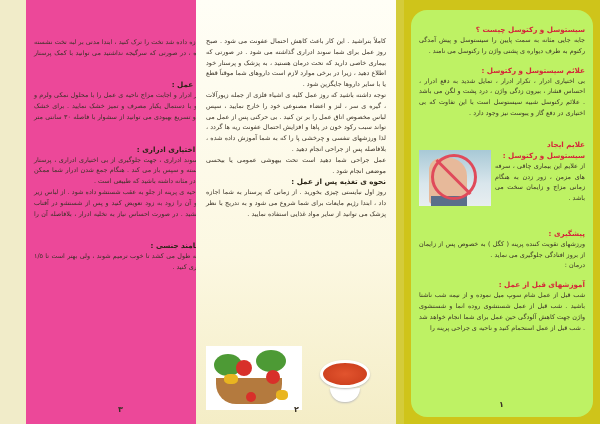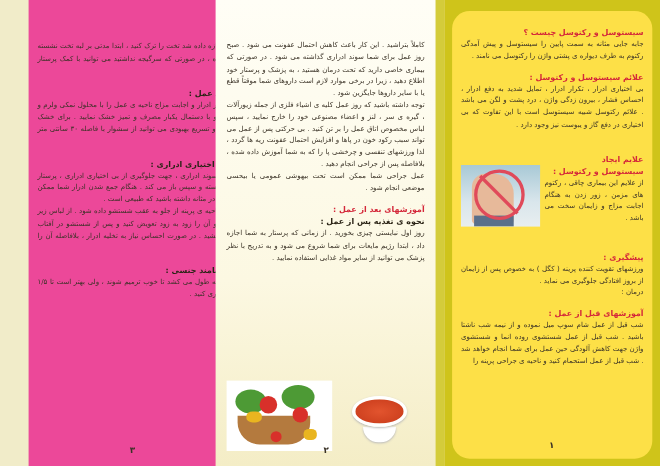--- a/index.html
+++ b/index.html
@@ -7,21 +7,21 @@
   body { font-family: "DejaVu Sans", sans-serif; position: relative; }
 
   .panel { position: absolute; top: 0; height: 424px; direction: rtl; }
 
   
   #panel-3 { left: 0; width: 232px; background: #ec4899; padding: 20px 8px 0 8px; margin-left: 26px; }
   
   #panel-2 { left: 196px; width: 208px; background: linear-gradient(to bottom, #fffef6 0%, #fcf8e2 60%, #f4edc6 100%); padding: 36px 10px 0 10px; border-right: 8px solid #d4cc3a; }
   
   #panel-1 { left: 404px; width: 196px; background: #cfc41a; padding: 10px 7px 7px 7px; }
-  #panel-1 .inner { background: #fde047; border-radius: 16px; width: 100%; height: 100%; padding: 14px 8px 0 8px; position: relative; }
+  #panel-1 .inner { background: #bef264; border-radius: 16px; width: 100%; height: 100%; padding: 14px 8px 0 8px; position: relative; }
 
   .heading { font-weight: bold; font-size: 7.2px; line-height: 11px; margin-top: 6px; }
   .heading.dark { color: #2b2416; }
   .heading.red { color: #d4283a; }
   .para { font-size: 6.4px; line-height: 10.8px; color: #3a3226; text-align: justify; }
 
   .page-num { position: absolute; bottom: 10px; font-size: 8px; color: #3a3226; font-weight: bold; }
   #panel-3 .page-num { left: 92px; }
   #panel-2 .page-num { left: 98px; }
   #panel-1 .page-num { left: 88px; bottom: 8px; }
@@ -54,22 +54,21 @@
   <div class="para">قبل از خارج کردن سوند ادراری ، جهت جلوگیری از بی اختیاری ادراری ، پرستار چند نوبت سوند را بسته و سپس باز می کند . هنگام جمع شدن ادرار شما ممکن است احساس فشار در مثانه داشته باشید که طبیعی است .</div>
   <div class="para">بعد از اجابت مزاج ناحیه ی پرینه از جلو به عقب شستشو داده شود . از لباس زیر نخی استفاده کرده و آن را زود به زود تعویض کنید و پس از شستشو در آفتاب خشک کرده یا اتو بکشید . در صورت احساس نیاز به تخلیه ادرار ، بلافاصله آن را تخلیه کنید .</div>
   <div class="heading dark" style="margin-top:10px">زمان برقراری نامند جنسی :</div>
   <div class="para">بخیه ها یک تا دو هفته طول می کشد تا خوب ترمیم شوند ، ولی بهتر است تا ۱/۵ ماه از نزدیکی خودداری کنید .</div>
   <div class="page-num">۳</div>
 </div>
 
 <div class="panel" id="panel-2">
   <div class="para">کاملاً بتراشید . این کار باعث کاهش احتمال عفونت می شود . صبح روز عمل برای شما سوند ادراری گذاشته می شود . در صورتی که بیماری خاصی دارید که تحت درمان هستید ، به پزشک و پرستار خود اطلاع دهید ، زیرا در برخی موارد لازم است داروهای شما موقتاً قطع یا با سایر داروها جایگزین شود .</div>
   <div class="para">توجه داشته باشید که روز عمل کلیه ی اشیاء فلزی از جمله زیورآلات ، گیره ی سر ، لنز و اعضاء مصنوعی خود را خارج نمایید ، سپس لباس مخصوص اتاق عمل را بر تن کنید . بی حرکتی پس از عمل می تواند سبب رکود خون در پاها و افزایش احتمال عفونت ریه ها گردد ، لذا ورزشهای تنفسی و چرخشی پا را که به شما آموزش داده شده ، بلافاصله پس از جراحی انجام دهید .</div>
-  <div class="para">عمل جراحی شما ممکن است تحت بیهوشی عمومی یا بیحسی موضعی انجام شود .</div>
-  <div class="heading red" style="margin-top:9px">آموزشهای بعد از عمل :</div>
+  <div class="para">عمل جراحی شما دهید است تحت بیهوشی عمومی یا بیحسی موضعی انجام شود .</div>
   <div class="heading dark" style="margin-top:0">نحوه ی تغذیه پس از عمل :</div>
   <div class="para">روز اول نبایستی چیزی بخورید . از زمانی که پرستار به شما اجازه داد ، ابتدا رژیم مایعات برای شما شروع می شود و به تدریج با نظر پزشک می توانید از سایر مواد غذایی استفاده نمایید .</div>
 
   <div class="food-area">
     <div class="veg-basket">
       <div class="basket"></div>
       <div class="leaf" style="left:8px;top:8px;width:28px;height:22px;"></div>
       <div class="leaf" style="left:50px;top:4px;width:30px;height:22px;"></div>
       <div class="tomato" style="left:30px;top:14px;width:16px;height:16px;"></div>
       <div class="tomato" style="left:60px;top:24px;width:14px;height:14px;"></div>
@@ -91,21 +90,21 @@
     <div class="para">جابه جایی مثانه به سمت پایین را سیستوسل و پیش آمدگی رکتوم به طرف دیواره ی پشتی واژن را رکتوسل می نامند .</div>
     <div class="heading red" style="margin-top:8px">علائم سیستوسل و رکتوسل :</div>
     <div class="para">بی اختیاری ادرار ، تکرار ادرار ، تمایل شدید به دفع ادرار ، احساس فشار ، بیرون زدگی واژن ، درد پشت و لگن می باشد . علائم رکتوسل شبیه سیستوسل است با این تفاوت که بی اختیاری در دفع گاز و یبوست نیز وجود دارد .</div>
     <div class="heading red" style="margin-top:20px">علایم ایجاد</div>
     <div class="illustration">
       <div class="body-shape"></div>
       <div class="pants"></div>
       <div class="no-sign"></div>
     </div>
     <div class="heading red" style="margin-top:0">سیستوسل و رکتوسل :</div>
-    <div class="para">از علایم این بیماری چاقی ، رکتوم های مزمن ، زور زدن به هنگام اجابت مزاج و زایمان سخت می باشد .</div>
+    <div class="para">از علایم این بیماری چاقی ، سرفه های مزمن ، زور زدن به هنگام زمانی مزاج و زایمان سخت می باشد .</div>
     <div style="clear:both"></div>
     <div class="heading red" style="margin-top:20px">پیشگیری :</div>
     <div class="para">ورزشهای تقویت کننده پرینه ( کگل ) به خصوص پس از زایمان از بروز افتادگی جلوگیری می نماید .</div>
     <div class="para">درمان :</div>
     <div class="heading red" style="margin-top:8px">آموزشهای قبل از عمل :</div>
     <div class="para">شب قبل از عمل شام سوپ میل نموده و از نیمه شب ناشتا باشید . شب قبل از عمل شستشوی روده انما و شستشوی واژن جهت کاهش آلودگی حین عمل برای شما انجام خواهد شد . شب قبل از عمل استحمام کنید و ناحیه ی جراحی پرینه را</div>
     <div class="page-num">۱</div>
   </div>
 </div>
 

